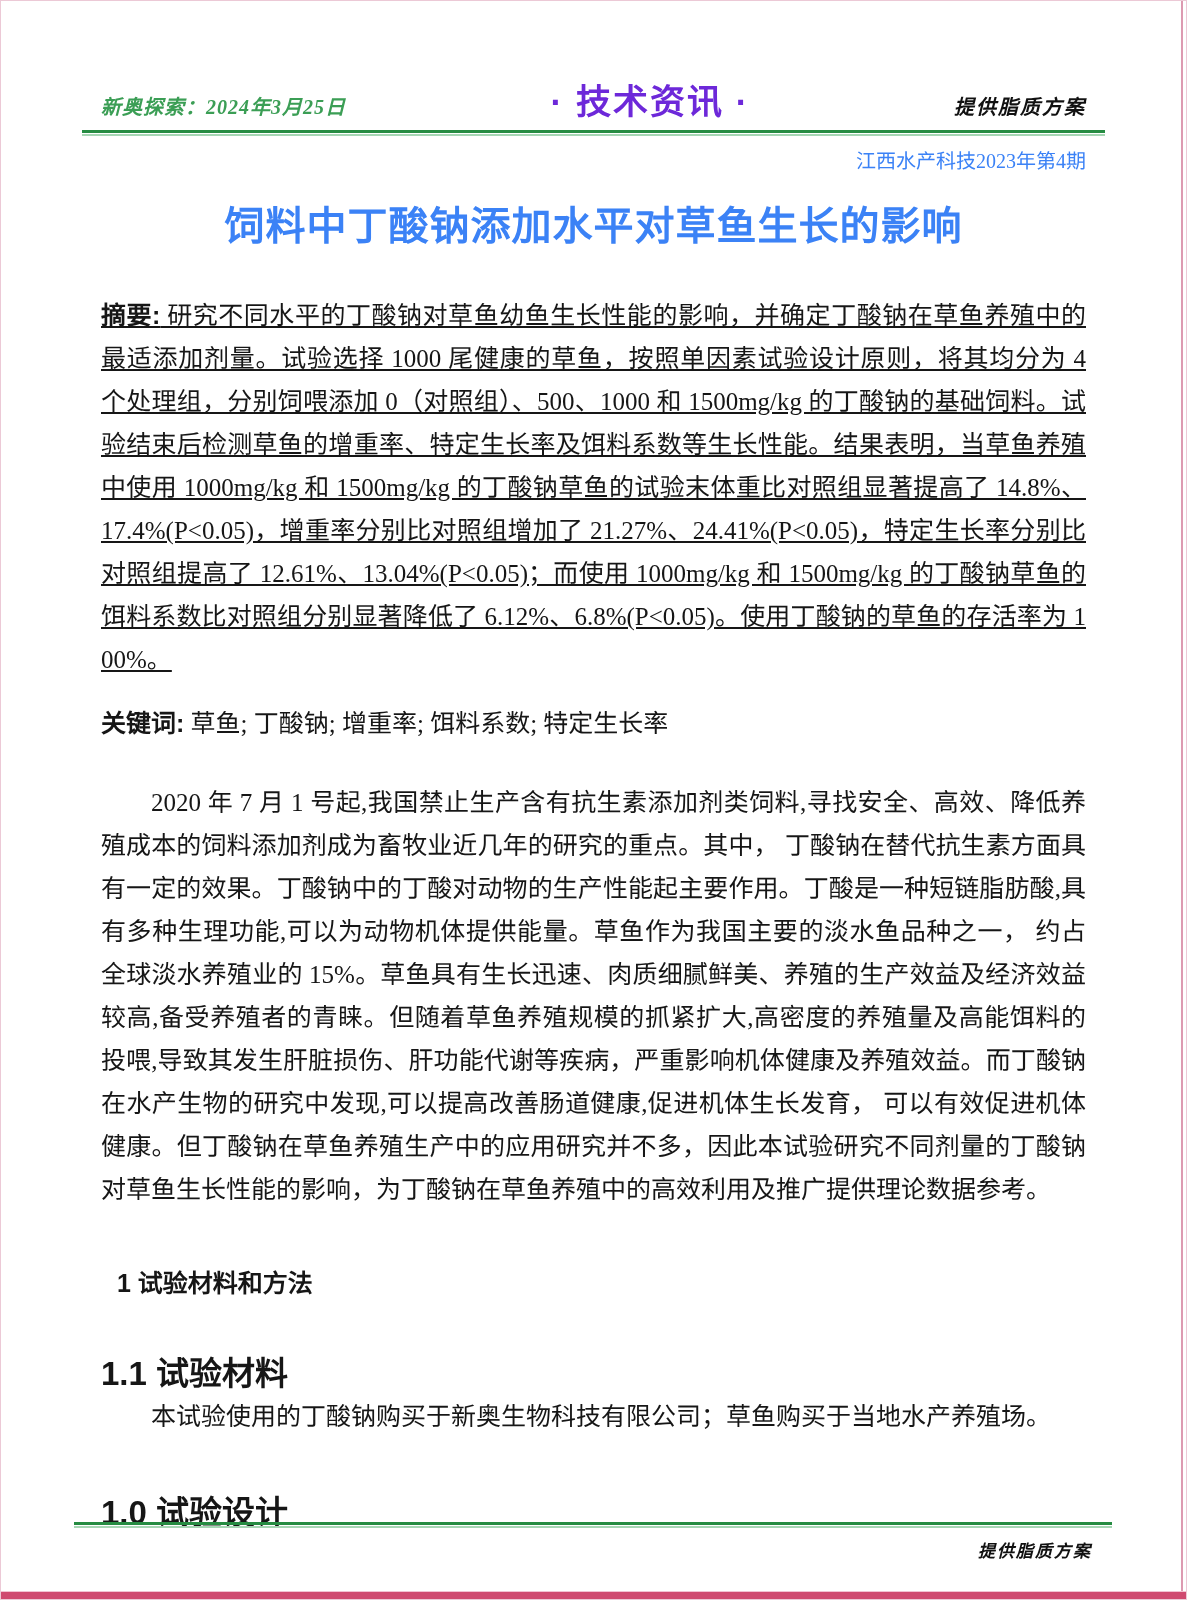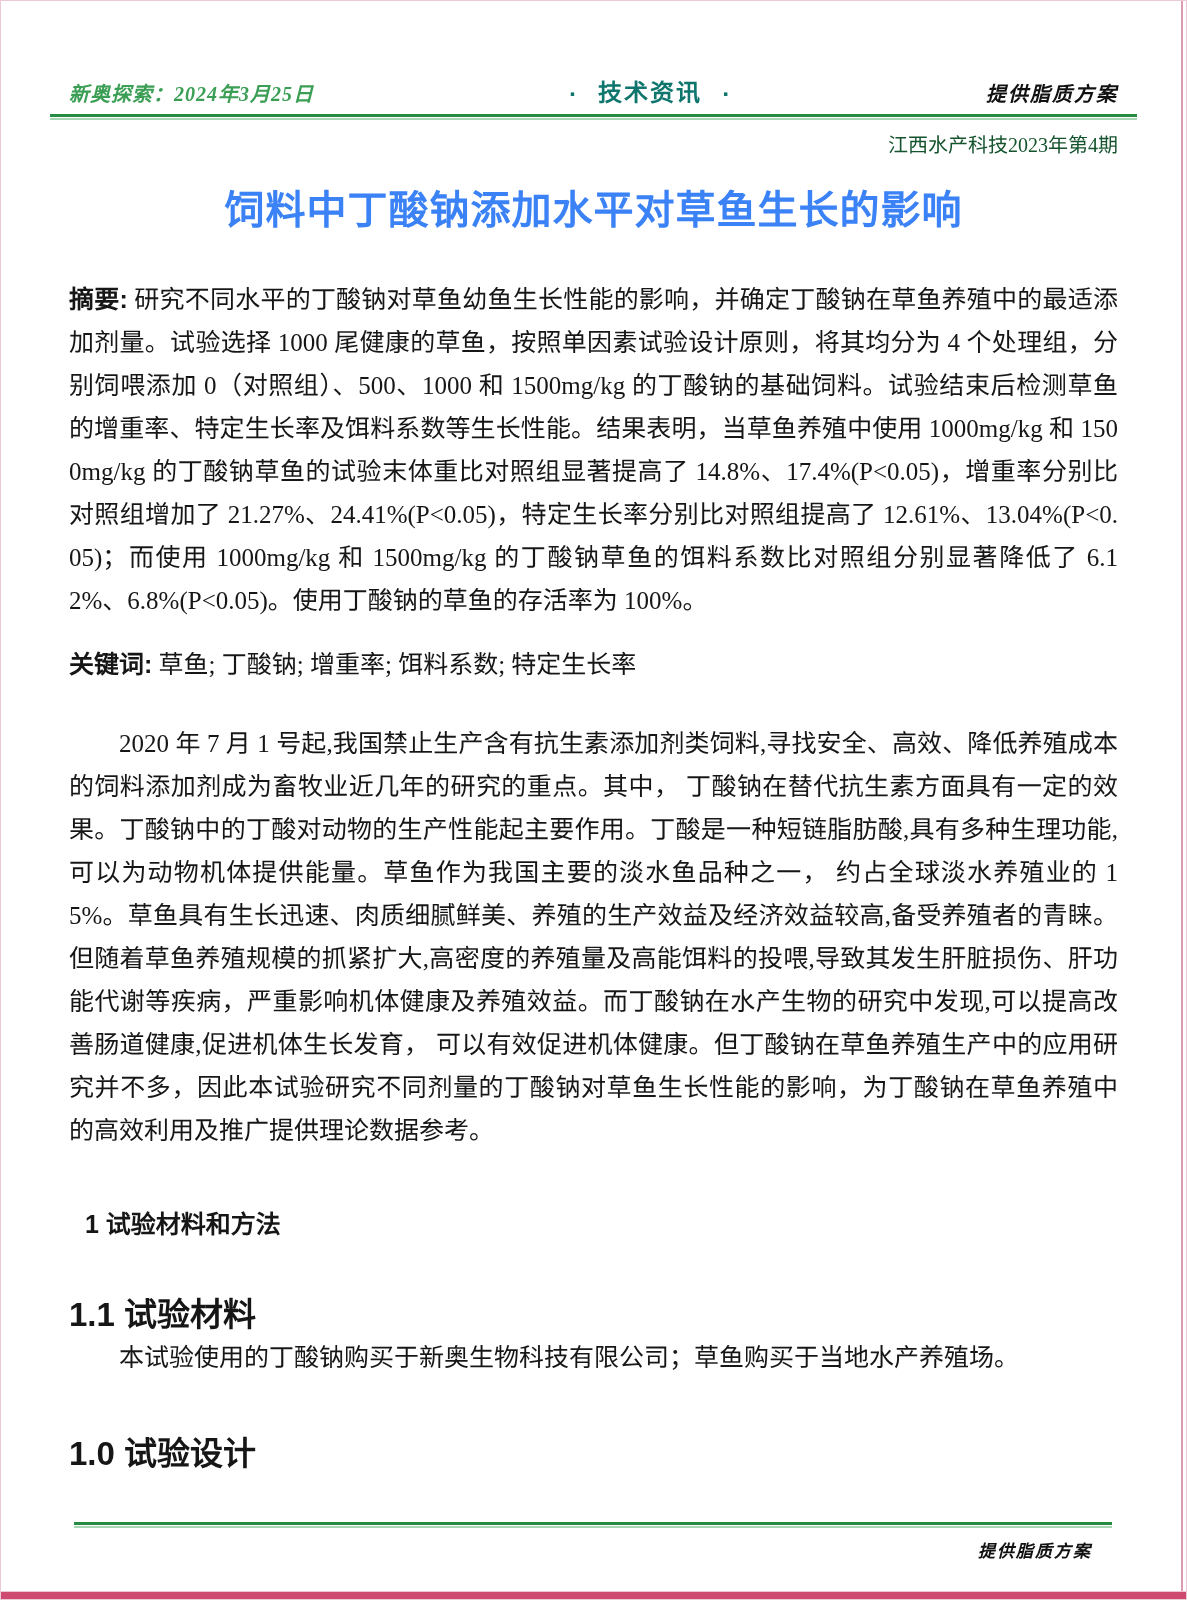--- a/index.html
+++ b/index.html
@@ -15,64 +15,64 @@
     color: #161616;
   }
   .edge-right {
     position: absolute; top: 0; bottom: 7px; right: 3px; width: 2px;
     background: #dd9ab1;
   }
   .bottom-band {
     position: absolute; left: 0; right: 0; bottom: 0; height: 7px;
     background: #cf4a70; border-top: 1px solid #f2c3d2;
   }
-  .content { padding: 0 68px; }
+  .content { padding: 0 100px; }
 
   .header {
     margin-top: 72px;
     display: flex; justify-content: space-between; align-items: baseline;
   }
   .header-left {
     color: #3b9e55; font-size: 20px; font-weight: bold; font-style: italic;
     font-family: "Liberation Serif", serif; letter-spacing: 1px;
   }
   .header-center {
-    font-size: 24px; font-weight: bold; color: #0f766e;
-    font-family: Liberation Mono, monospace; letter-spacing: 2px;
+    font-size: 35px; font-weight: bold; color: #6d28d9;
+    font-family: Liberation Sans, sans-serif; letter-spacing: 2px;
   }
   .header-right {
     color: #111111; font-size: 20px; font-weight: bold; font-style: italic;
     letter-spacing: 2px;
   }
   .rule {
     border-top: 3px solid #268c42;
     border-bottom: 2px solid #a6d6b4;
     height: 1px;
     margin: 6px -19px 0 -19px;
   }
   .issue-line {
-    text-align: right; font-size: 20px; margin-top: 9px; color: #14532d;
+    text-align: right; font-size: 20px; margin-top: 9px; color: #3b82f6;
   }
   .article-title {
     text-align: center;
     margin-top: 20px;
     font-family: "Liberation Sans", sans-serif;
     font-weight: bold;
     font-size: 40px;
     letter-spacing: 1px;
     color: #3b82f6;
   }
   .para {
     font-size: 25px;
     line-height: 43px;
     text-align: justify;
     word-break: break-all;
     margin: 0;
   }
-  .abstract { margin-top: 42px; }
+  .abstract { margin-top: 42px; text-decoration: underline; }
   .bold-label { font-weight: bold; font-family: "Liberation Sans", sans-serif; }
   .keywords { margin-top: 21px; }
   .intro { margin-top: 36px; text-indent: 2em; }
   .sec-heading {
     font-size: 25px; font-weight: bold; margin: 52px 0 0 16px;
     font-family: "Liberation Sans", sans-serif;
   }
   .subsec-heading {
     font-size: 33px; font-weight: bold; margin: 48px 0 0 0;
     font-family: "Liberation Sans", sans-serif;

